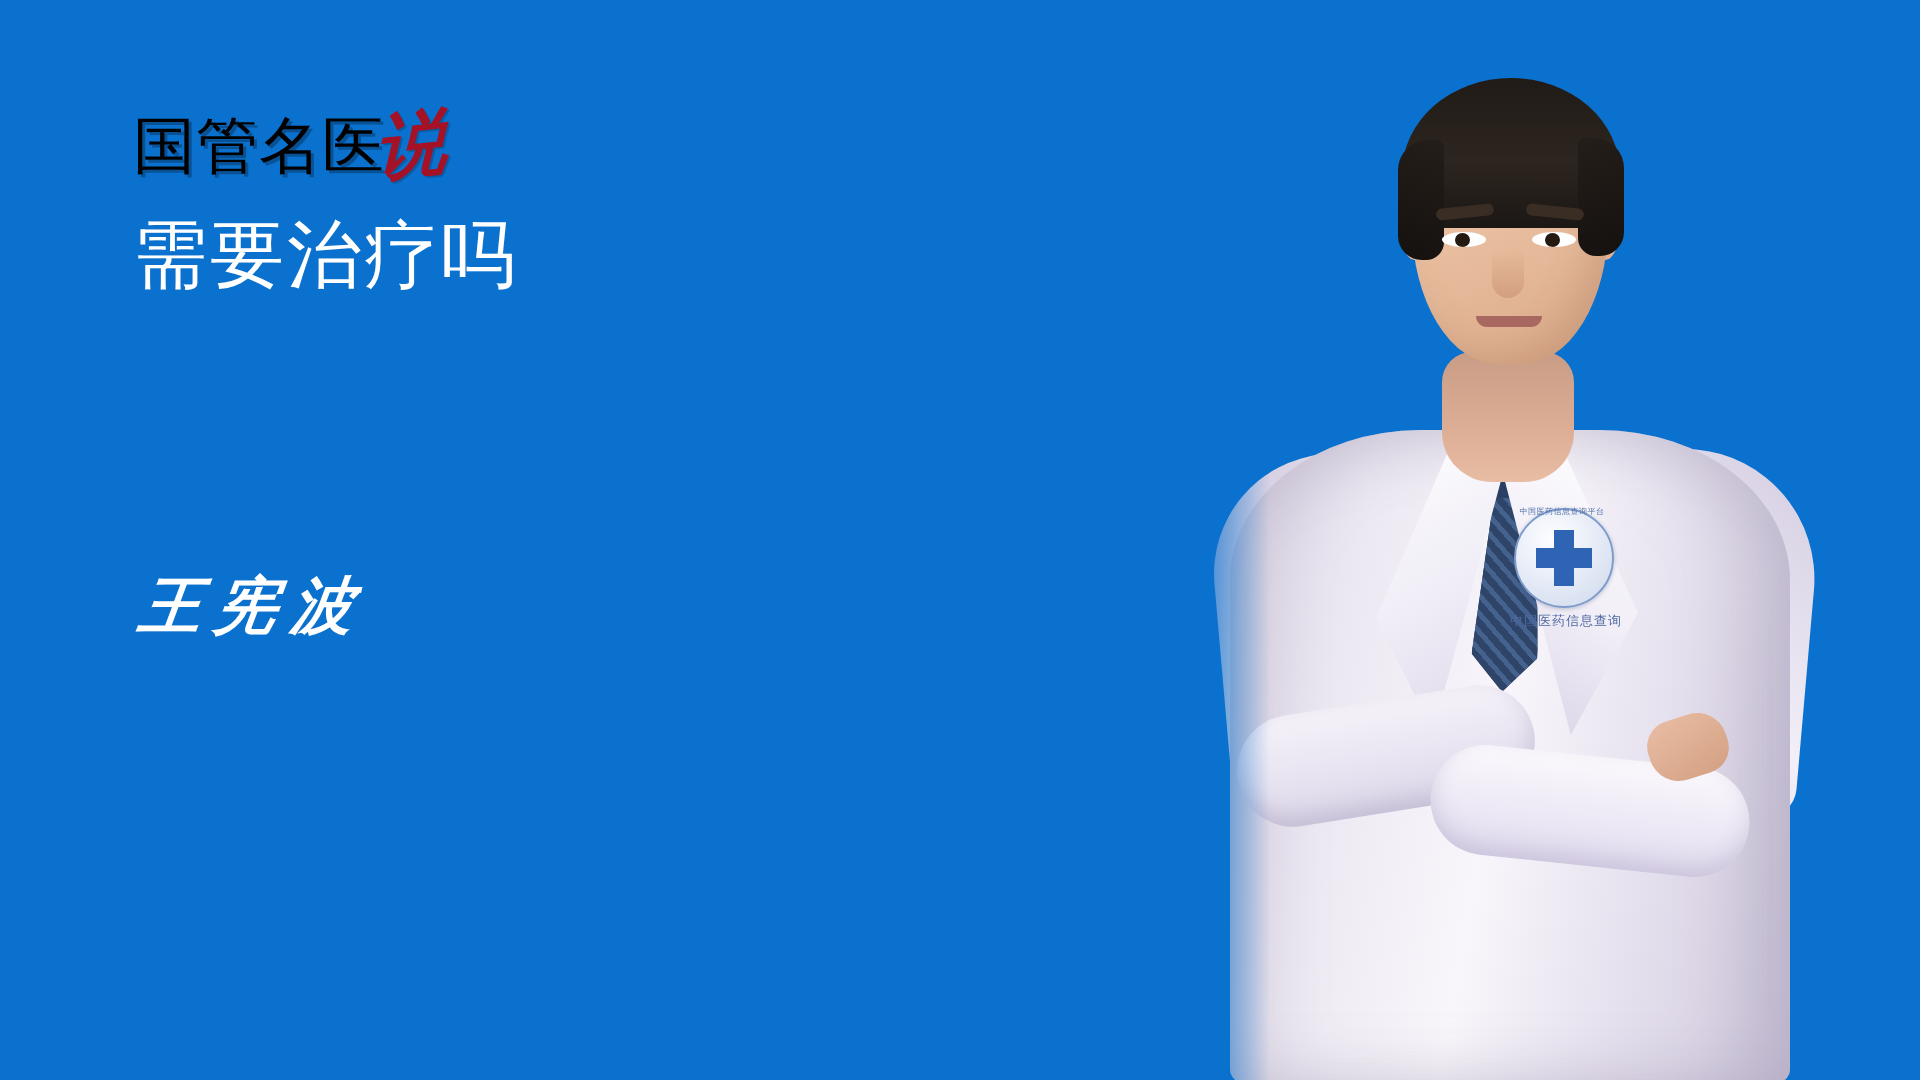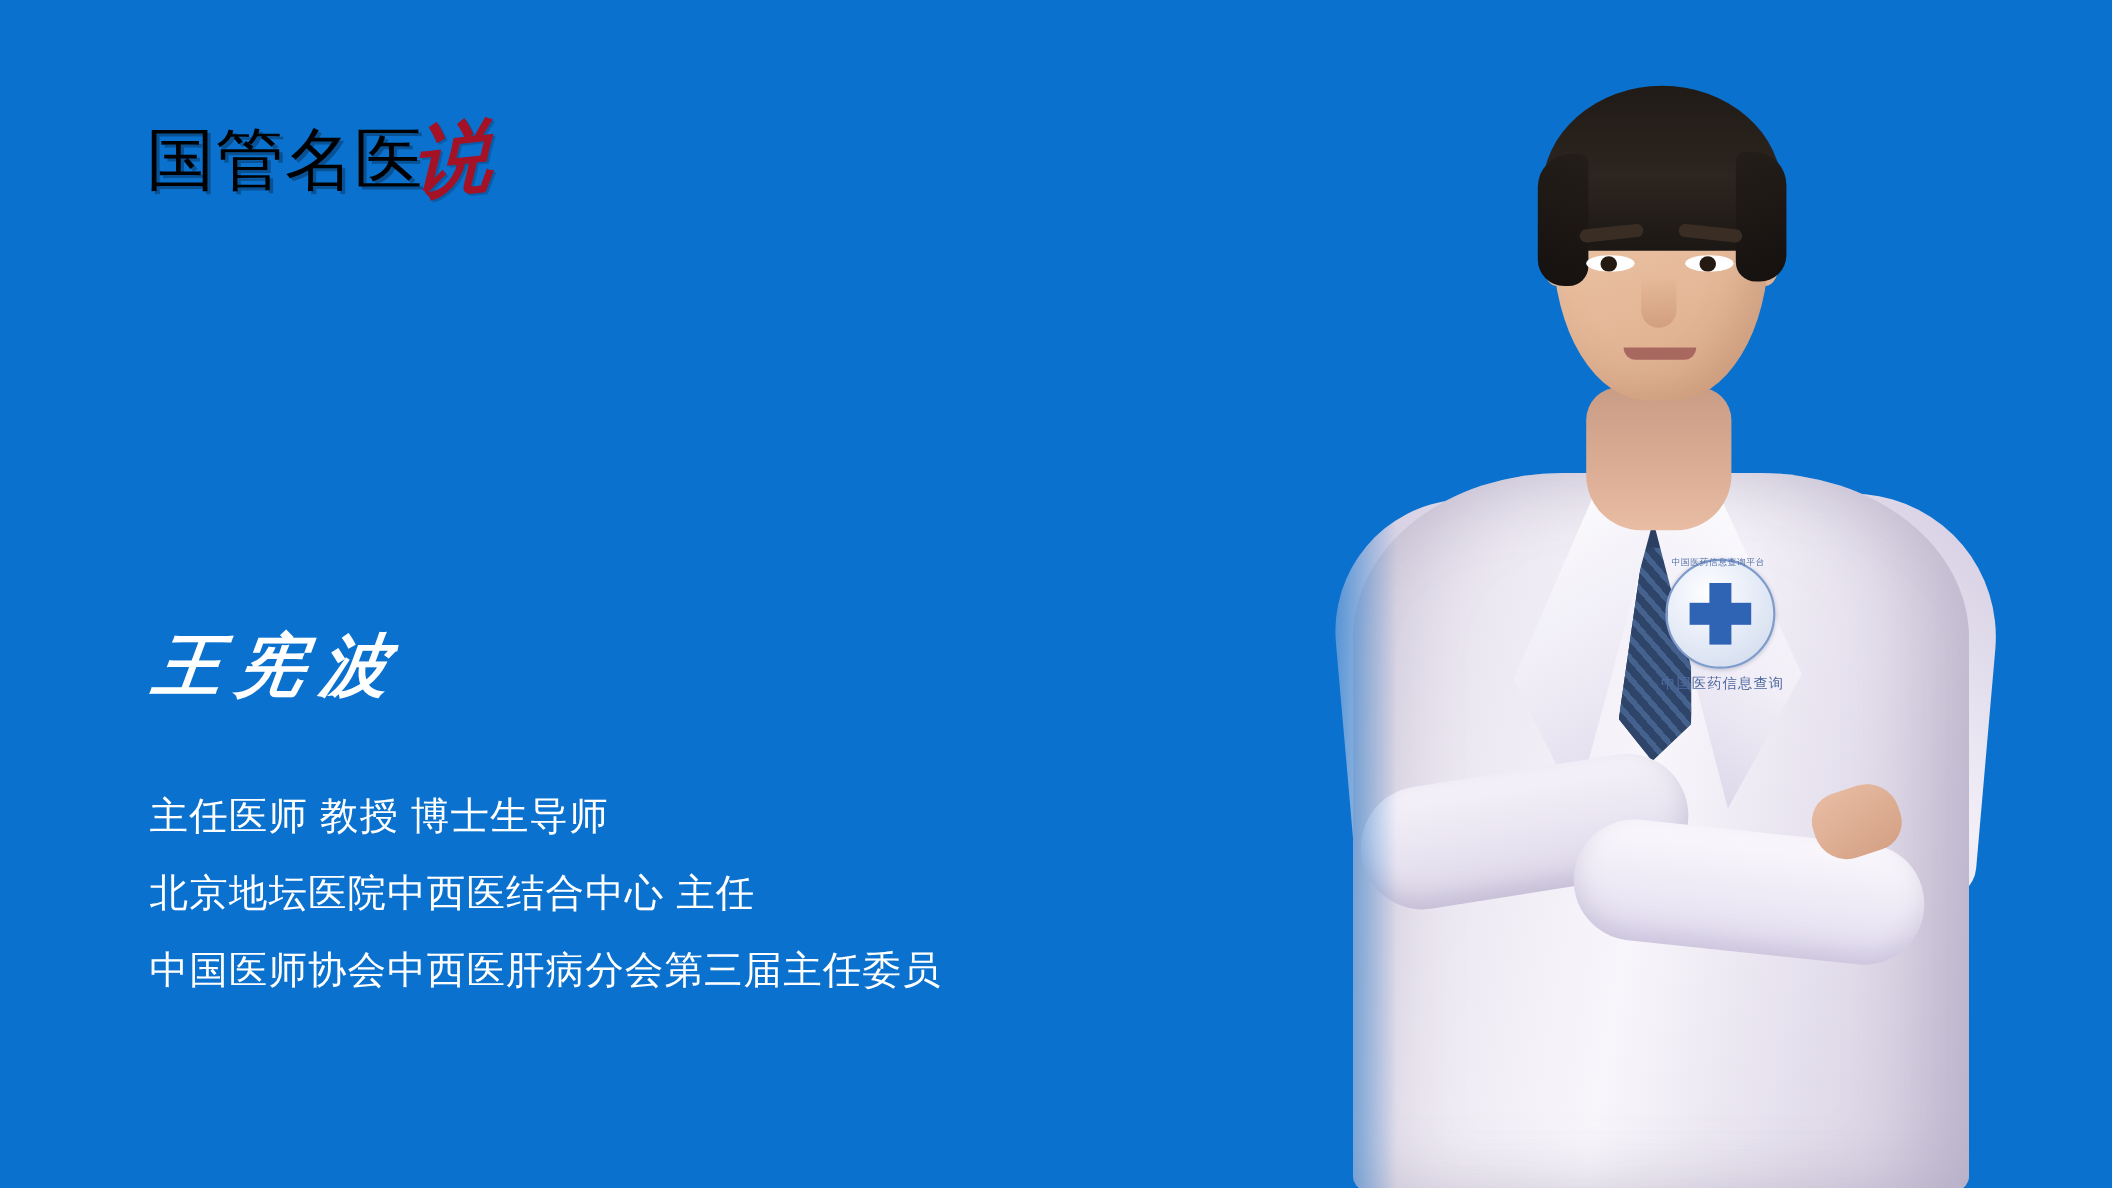--- a/index.html
+++ b/index.html
@@ -432,23 +432,19 @@
 
     <div id="portrait-veil" style="background: linear-gradient(90deg, rgb(10, 113, 206) 0px, rgba(0, 0, 0, 0) 90px);"></div>
   </div>
 
   <div id="brand">
     <span id="brand-main" style="color: rgb(0, 0, 0);">国管名医</span>
     <span id="brand-accent" style="color: rgb(165, 17, 37);">说</span>
   </div>
 
   <div id="headline">
+    <div class="headline-line">需要治疗吗</div>
   </div>
 
   <div id="doctor-name">王宪波</div>
 
-  <div id="credentials">
-    <div class="credential-line">主任医师  教授  博士生导师</div>
-    <div class="credential-line">北京地坛医院中西医结合中心  主任</div>
-    <div class="credential-line">中国医师协会中西医肝病分会第三届主任委员</div>
-  </div>
 
 </div>
 
 </body></html>

